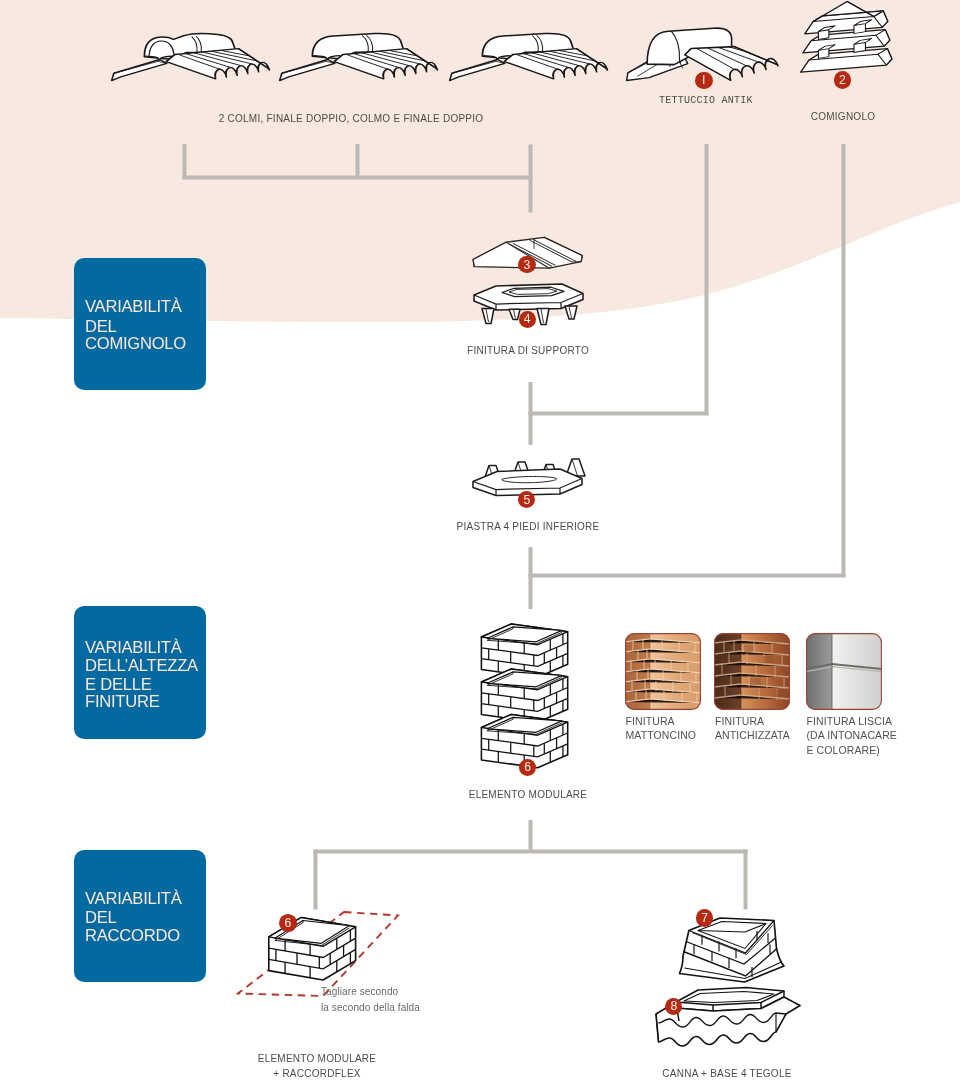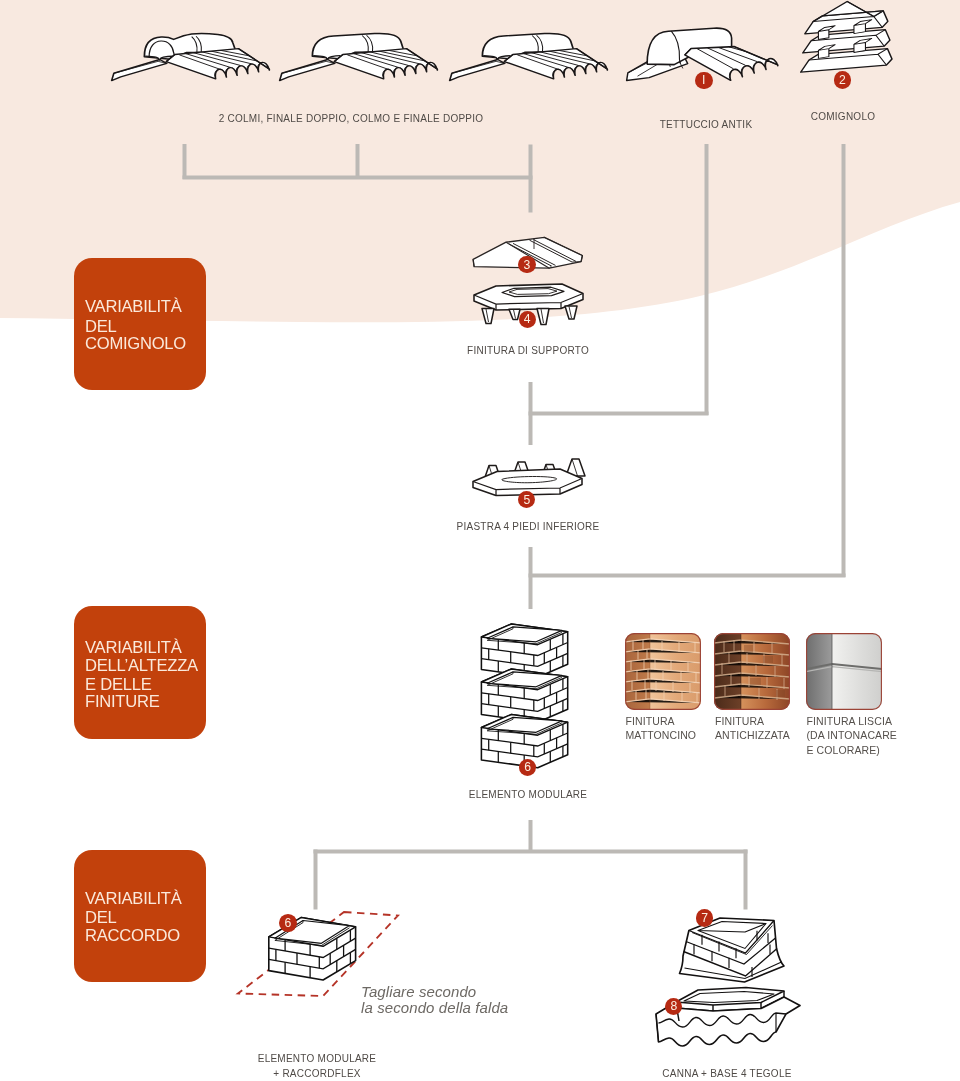--- a/index.html
+++ b/index.html
@@ -3,32 +3,32 @@
 <meta charset="utf-8">
 <style>
   html,body{margin:0;padding:0;}
   body{width:960px;height:1081px;background:#ffffff;
        font-family:"Liberation Sans",sans-serif;position:relative;overflow:hidden;}
   #stage{position:absolute;left:0;top:0;width:960px;height:1081px;}
   svg{display:block;overflow:visible;}
   .abs{position:absolute;}
   .capc{position:absolute;color:#4f4a46;font-size:10px;letter-spacing:.25px;
        line-height:14.9px;text-align:center;}
-  .vbox{position:absolute;background:#c2410c;border-radius:18px;}
+  .vbox{position:absolute;background:#0369a1;border-radius:10px;}
   .vbox .t{position:absolute;left:11px;color:#fbe9db;font-size:16.6px;
            line-height:20.5px;letter-spacing:-0.25px;white-space:nowrap;}
   .fin{position:absolute;color:#55504c;font-size:10.5px;line-height:14.2px;
        letter-spacing:.1px;white-space:nowrap;}
   .swatch{position:absolute;}
   .badge{position:absolute;border-radius:50%;background:#b62a13;display:flex;
          align-items:center;justify-content:center;}
   .badge span{color:#fcf0e2;font-size:12.2px;line-height:1;letter-spacing:0;
               font-family:"Liberation Sans",sans-serif;}
-  .ital{position:absolute;color:#6d6964;font-size:15px;font-style:italic;
-        line-height:16px;letter-spacing:.1px;white-space:nowrap;margin-left:40px;}
+  .ital{position:absolute;color:#6d6964;font-size:10px;
+        line-height:16px;letter-spacing:.1px;white-space:nowrap;}
 </style>
 </head>
 <body>
 
 <div id="stage">
 
   <svg class="abs" style="left:0;top:0" width="960" height="340" viewBox="0 0 960 340">
     <path d="M0,0 H960 V202 C880,224 800,272 700,296 C590,322 440,323 300,322 C190,321 90,319 0,318 Z" fill="#f8e9e0"></path>
   </svg>
 
@@ -536,21 +536,21 @@
     <span>6</span>
   </div>
   <div class="badge" style="left:695.7px;top:909.0px;width:17.8px;height:17.8px;">
     <span>7</span>
   </div>
   <div class="badge" style="left:665.3px;top:997.7px;width:17.2px;height:17.2px;">
     <span>8</span>
   </div>
 
   <div class="capc" style="left:151px;top:111.5px;width:400px;">2 COLMI, FINALE DOPPIO, COLMO E FINALE DOPPIO</div>
-  <div class="capc" style="left:606px;top:118px;width:200px;">TETTUCCIO ANTIK</div>
+  <div class="capc" style="left:606px;top:94px;width:200px;font-family:Liberation Mono, monospace;">TETTUCCIO ANTIK</div>
   <div class="capc" style="left:743px;top:110px;width:200px;">COMIGNOLO</div>
 
   <div class="capc" style="left:328px;top:344px;width:400px;">
     <div>FINITURA DI SUPPORTO</div>
   </div>
 
   <div class="capc" style="left:328px;top:520px;width:400px;">PIASTRA 4 PIEDI INFERIORE</div>
 
   <div class="capc" style="left:328px;top:788px;width:400px;">ELEMENTO MODULARE</div>
 

